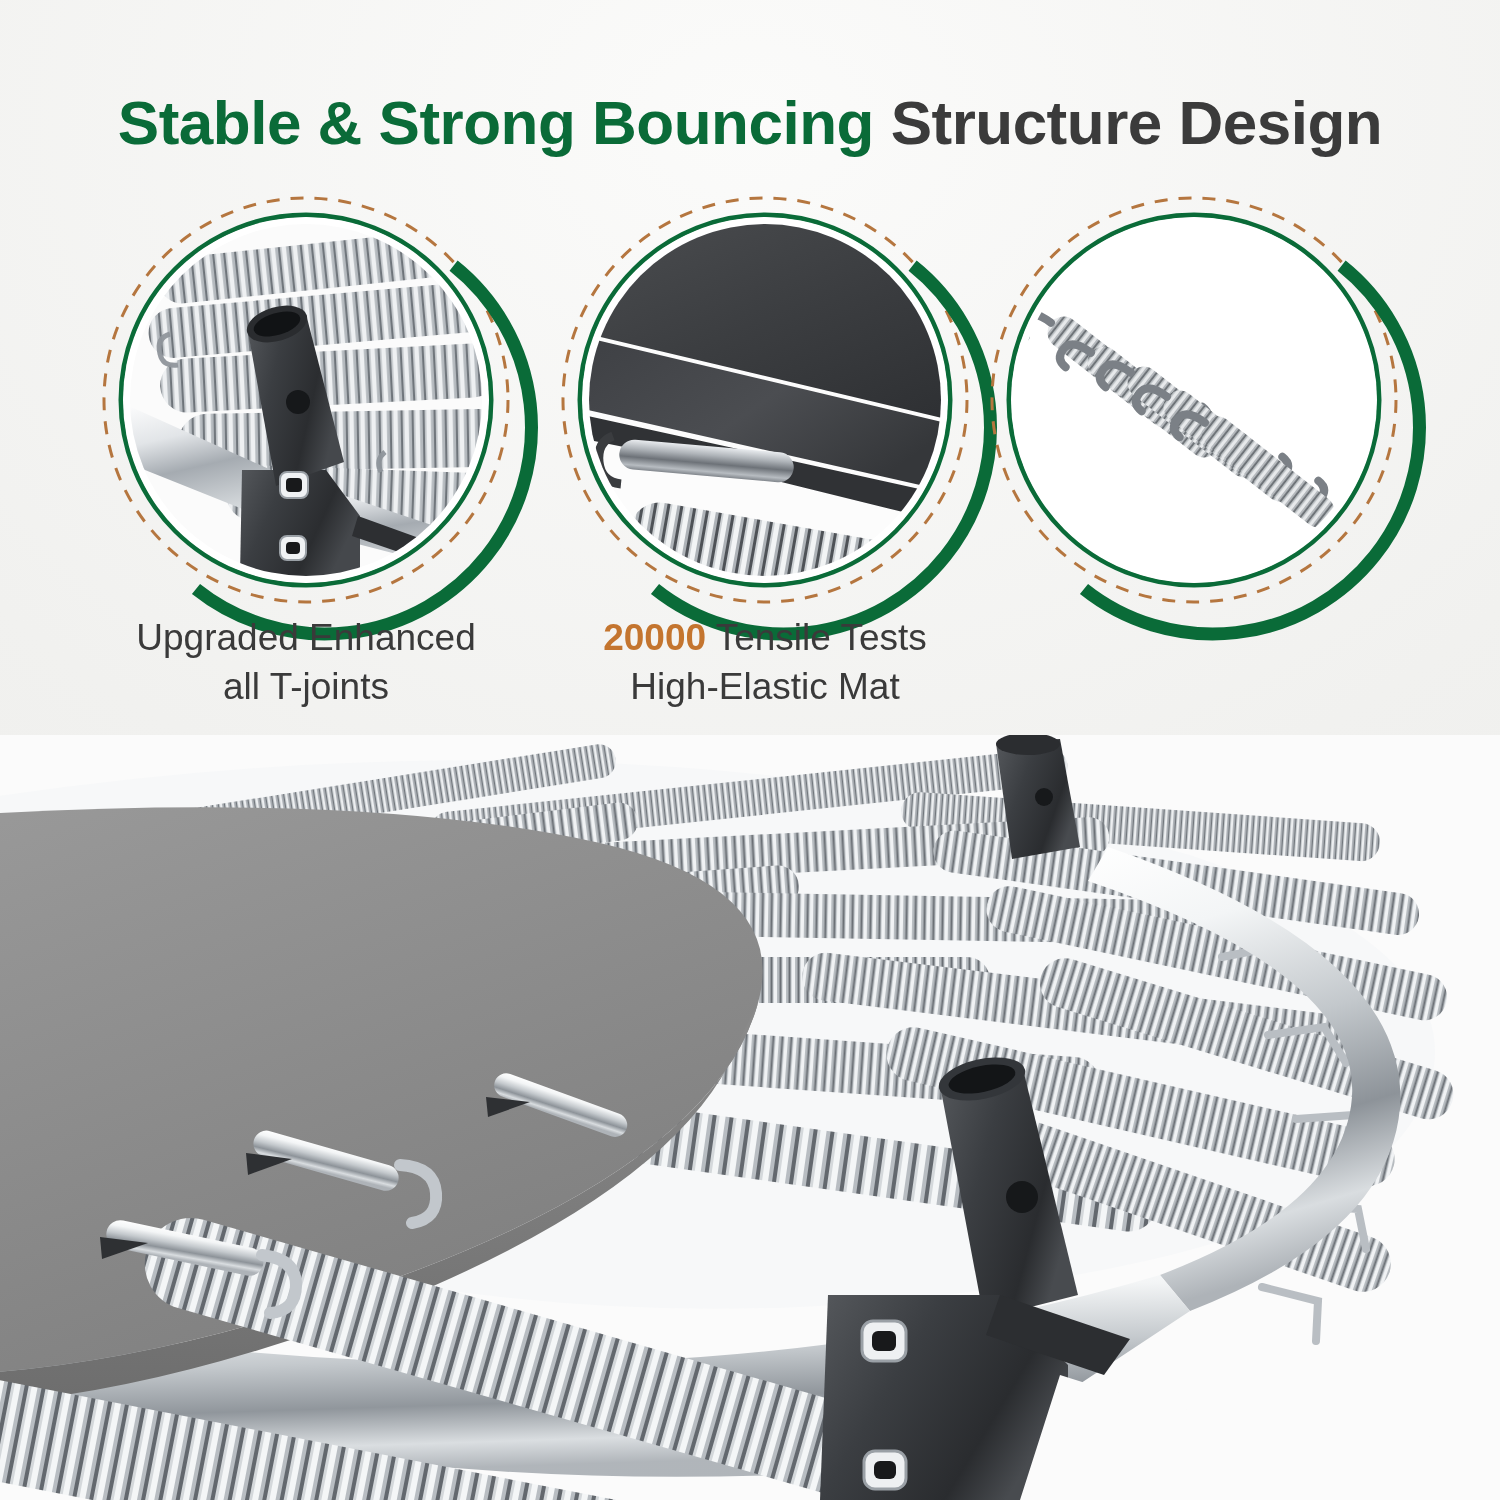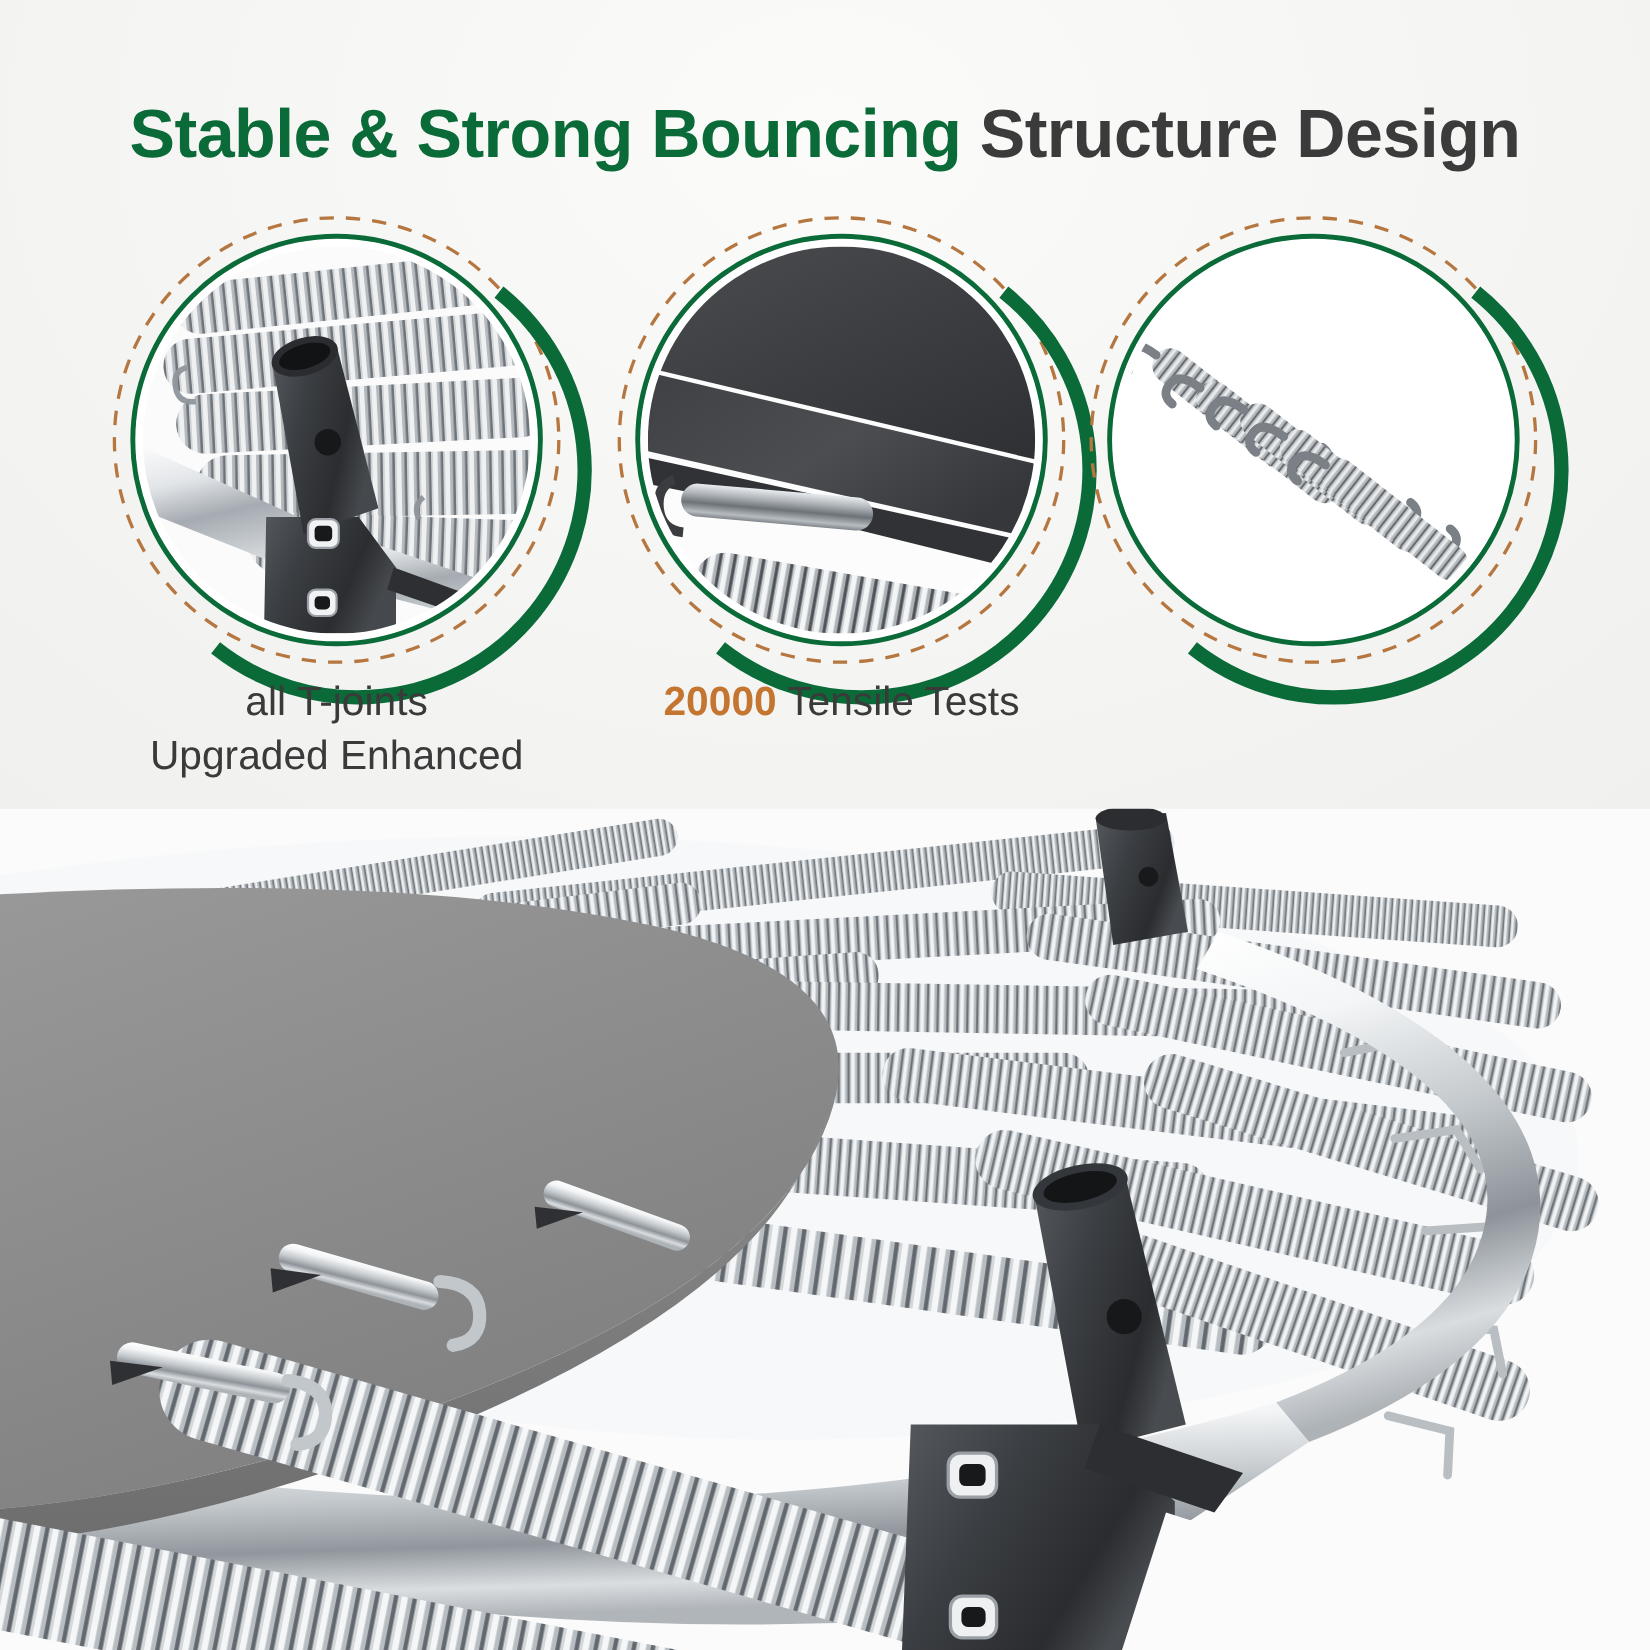--- a/index.html
+++ b/index.html
@@ -142,22 +142,22 @@
             <circle cx="168" cy="178" r="12" fill="#16181a"></circle>
             <rect x="150" y="248" width="28" height="26" rx="7" fill="#f0f2f4" stroke="#9aa0a6" stroke-width="2"></rect>
             <rect x="156" y="254" width="16" height="14" rx="4" fill="#18191b"></rect>
             <rect x="150" y="312" width="26" height="24" rx="7" fill="#f0f2f4" stroke="#9aa0a6" stroke-width="2"></rect>
             <rect x="156" y="318" width="14" height="12" rx="4" fill="#18191b"></rect>
             <path d="M228 292 L300 318 L286 334 L222 312 Z" fill="#2d2f32"></path>
           </svg>
         </div>
       </div>
       <div class="caption">
+        <div><span>Upgraded Enhanced</span></div>
         <div><span>all T-joints</span></div>
-        <div><span>Upgraded Enhanced</span></div>
       </div>
     </div>
 
     <div class="feat f2">
       <div class="ringwrap">
         <svg class="rings" viewBox="0 0 420 420">
           <circle cx="210" cy="210" r="202" fill="none" stroke="#b5763f" stroke-width="3" stroke-dasharray="13 11"></circle>
           <circle cx="210" cy="210" r="185" fill="none" stroke="#0a6b38" stroke-width="5"></circle>
           <path fill="none" stroke="#0a6b38" stroke-width="13" stroke-linecap="butt" d="M 357.6 75.6 A 196 196 0 0 1 100 399"></path>
         </svg>
@@ -200,20 +200,21 @@
 
             <g transform="rotate(10 170 320)">
               <rect x="40" y="296" width="300" height="60" rx="30" fill="url(#coil2)"></rect>
             </g>
             <path d="M20 270 q-16 12 -6 34" fill="none" stroke="#8e9399" stroke-width="7"></path>
           </svg>
         </div>
       </div>
       <div class="caption">
         <div><span class="hl">20000</span><span> Tensile Tests</span></div>
+        <div><span>High-Elastic Mat</span></div>
       </div>
     </div>
 
     <div class="feat f3">
       <div class="ringwrap">
         <svg class="rings" viewBox="0 0 420 420">
           <circle cx="210" cy="210" r="202" fill="none" stroke="#b5763f" stroke-width="3" stroke-dasharray="13 11"></circle>
           <circle cx="210" cy="210" r="185" fill="none" stroke="#0a6b38" stroke-width="5"></circle>
           <path fill="none" stroke="#0a6b38" stroke-width="13" stroke-linecap="butt" d="M 357.6 75.6 A 196 196 0 0 1 100 399"></path>
         </svg>

